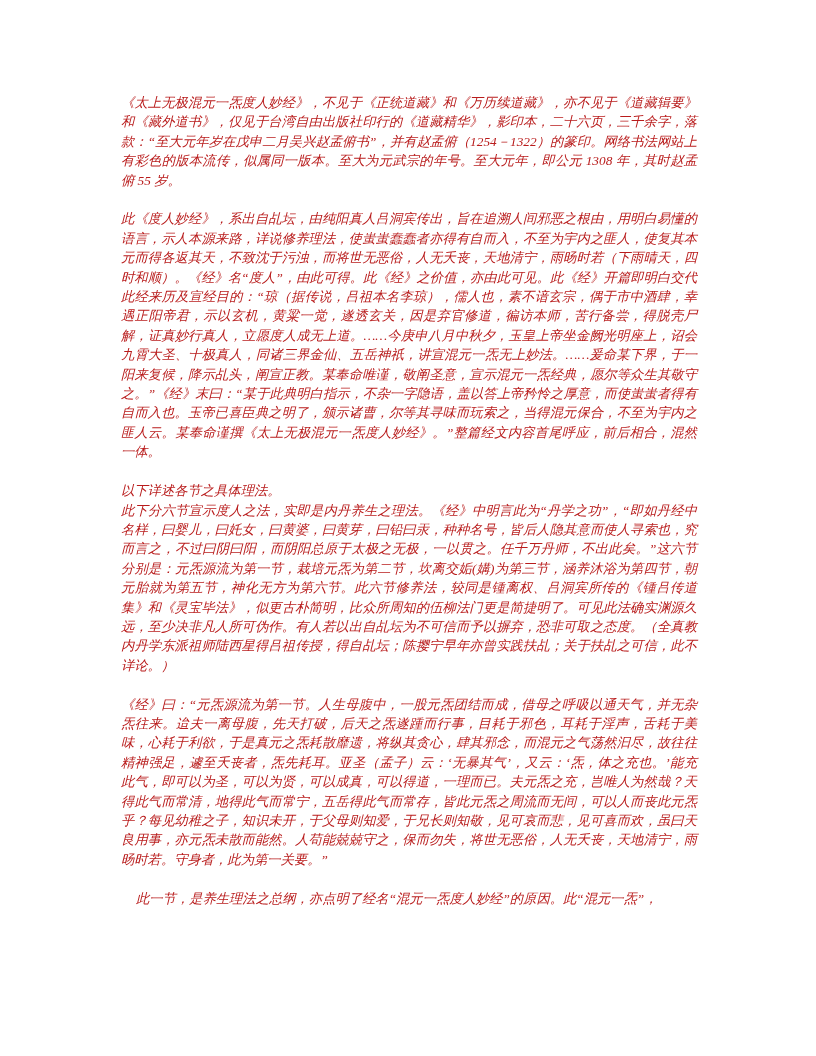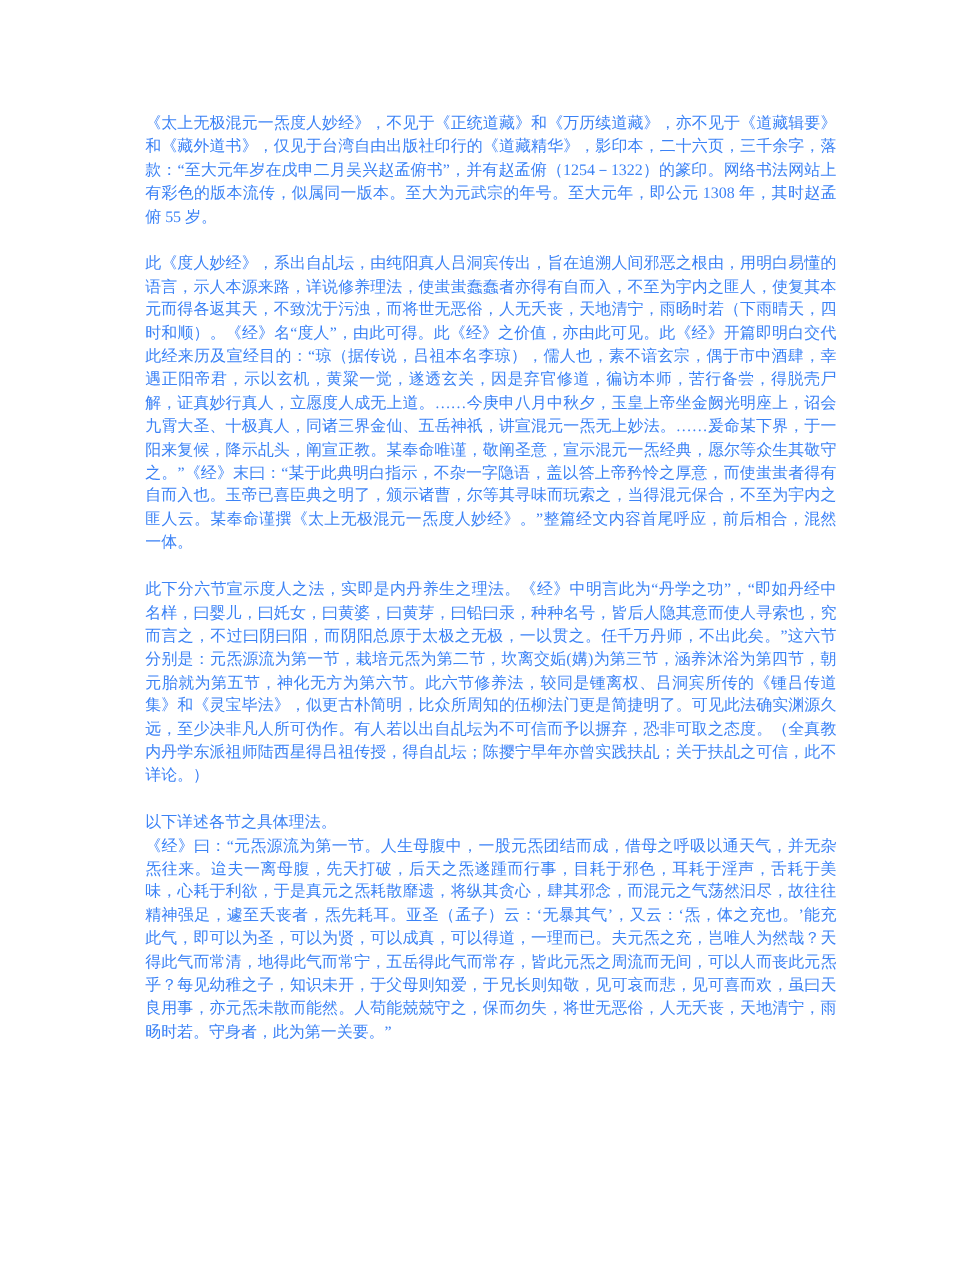--- a/index.html
+++ b/index.html
@@ -13,40 +13,42 @@
     height: 1056px;
     background: #ffffff;
     overflow: hidden;
     font-family: "Liberation Serif", "DejaVu Serif", serif;
   }
   .textblock {
     position: absolute;
     left: 121px;
     top: 93px;
     width: 576px;
-    color: #3b82f6;
+    color: #b91c1c;
     font-size: 13.3px;
     line-height: 19.4px;
     text-align: justify;
     word-break: break-all;
+    font-style: italic;
   }
   .para {
     margin: 0 0 19.4px 0;
   }
   .para.no-gap {
     margin-bottom: 0;
   }
   .para.indent {
     text-indent: 15px;
   }
 </style>
 </head>
 <body>
 
 <div class="page">
   <div class="textblock">
     <p class="para">《太上无极混元一炁度人妙经》，不见于《正统道藏》和《万历续道藏》，亦不见于《道藏辑要》和《藏外道书》，仅见于台湾自由出版社印行的《道藏精华》，影印本，二十六页，三千余字，落款：“至大元年岁在戊申二月吴兴赵孟俯书”，并有赵孟俯（1254－1322）的篆印。网络书法网站上有彩色的版本流传，似属同一版本。至大为元武宗的年号。至大元年，即公元 1308 年，其时赵孟俯 55 岁。</p>
     <p class="para">此《度人妙经》，系出自乩坛，由纯阳真人吕洞宾传出，旨在追溯人间邪恶之根由，用明白易懂的语言，示人本源来路，详说修养理法，使蚩蚩蠢蠢者亦得有自而入，不至为宇内之匪人，使复其本元而得各返其天，不致沈于污浊，而将世无恶俗，人无夭丧，天地清宁，雨旸时若（下雨晴天，四时和顺）。《经》名“度人”，由此可得。此《经》之价值，亦由此可见。此《经》开篇即明白交代此经来历及宣经目的：“琼（据传说，吕祖本名李琼），儒人也，素不谙玄宗，偶于市中酒肆，幸遇正阳帝君，示以玄机，黄粱一觉，遂透玄关，因是弃官修道，徧访本师，苦行备尝，得脱壳尸解，证真妙行真人，立愿度人成无上道。……今庚申八月中秋夕，玉皇上帝坐金阙光明座上，诏会九霄大圣、十极真人，同诸三界金仙、五岳神祇，讲宣混元一炁无上妙法。……爰命某下界，于一阳来复候，降示乩头，阐宣正教。某奉命唯谨，敬阐圣意，宣示混元一炁经典，愿尔等众生其敬守之。”《经》末曰：“某于此典明白指示，不杂一字隐语，盖以答上帝矜怜之厚意，而使蚩蚩者得有自而入也。玉帝已喜臣典之明了，颁示诸曹，尔等其寻味而玩索之，当得混元保合，不至为宇内之匪人云。某奉命谨撰《太上无极混元一炁度人妙经》。”整篇经文内容首尾呼应，前后相合，混然一体。</p>
+    <p class="para no-gap">以下详述各节之具体理法。</p>
     <p class="para">此下分六节宣示度人之法，实即是内丹养生之理法。《经》中明言此为“丹学之功”，“即如丹经中名样，曰婴儿，曰奼女，曰黄婆，曰黄芽，曰铅曰汞，种种名号，皆后人隐其意而使人寻索也，究而言之，不过曰阴曰阳，而阴阳总原于太极之无极，一以贯之。任千万丹师，不出此矣。”这六节分别是：元炁源流为第一节，栽培元炁为第二节，坎离交姤(媾)为第三节，涵养沐浴为第四节，朝元胎就为第五节，神化无方为第六节。此六节修养法，较同是锺离权、吕洞宾所传的《锺吕传道集》和《灵宝毕法》，似更古朴简明，比众所周知的伍柳法门更是简捷明了。可见此法确实渊源久远，至少决非凡人所可伪作。有人若以出自乩坛为不可信而予以摒弃，恐非可取之态度。（全真教内丹学东派祖师陆西星得吕祖传授，得自乩坛；陈撄宁早年亦曾实践扶乩；关于扶乩之可信，此不详论。）</p>
-    <p class="para no-gap">以下详述各节之具体理法。</p>
     <p class="para">《经》曰：“元炁源流为第一节。人生母腹中，一股元炁团结而成，借母之呼吸以通天气，并无杂炁往来。迨夫一离母腹，先天打破，后天之炁遂踵而行事，目耗于邪色，耳耗于淫声，舌耗于美味，心耗于利欲，于是真元之炁耗散靡遗，将纵其贪心，肆其邪念，而混元之气荡然汩尽，故往往精神强足，遽至夭丧者，炁先耗耳。亚圣（孟子）云：‘无暴其气’，又云：‘炁，体之充也。’能充此气，即可以为圣，可以为贤，可以成真，可以得道，一理而已。夫元炁之充，岂唯人为然哉？天得此气而常清，地得此气而常宁，五岳得此气而常存，皆此元炁之周流而无间，可以人而丧此元炁乎？每见幼稚之子，知识未开，于父母则知爱，于兄长则知敬，见可哀而悲，见可喜而欢，虽曰天良用事，亦元炁未散而能然。人苟能兢兢守之，保而勿失，将世无恶俗，人无夭丧，天地清宁，雨旸时若。守身者，此为第一关要。”</p>
+    <p class="para indent">此一节，是养生理法之总纲，亦点明了经名“混元一炁度人妙经”的原因。此“混元一炁”，</p>
   </div>
 </div>
 
 </body></html>

